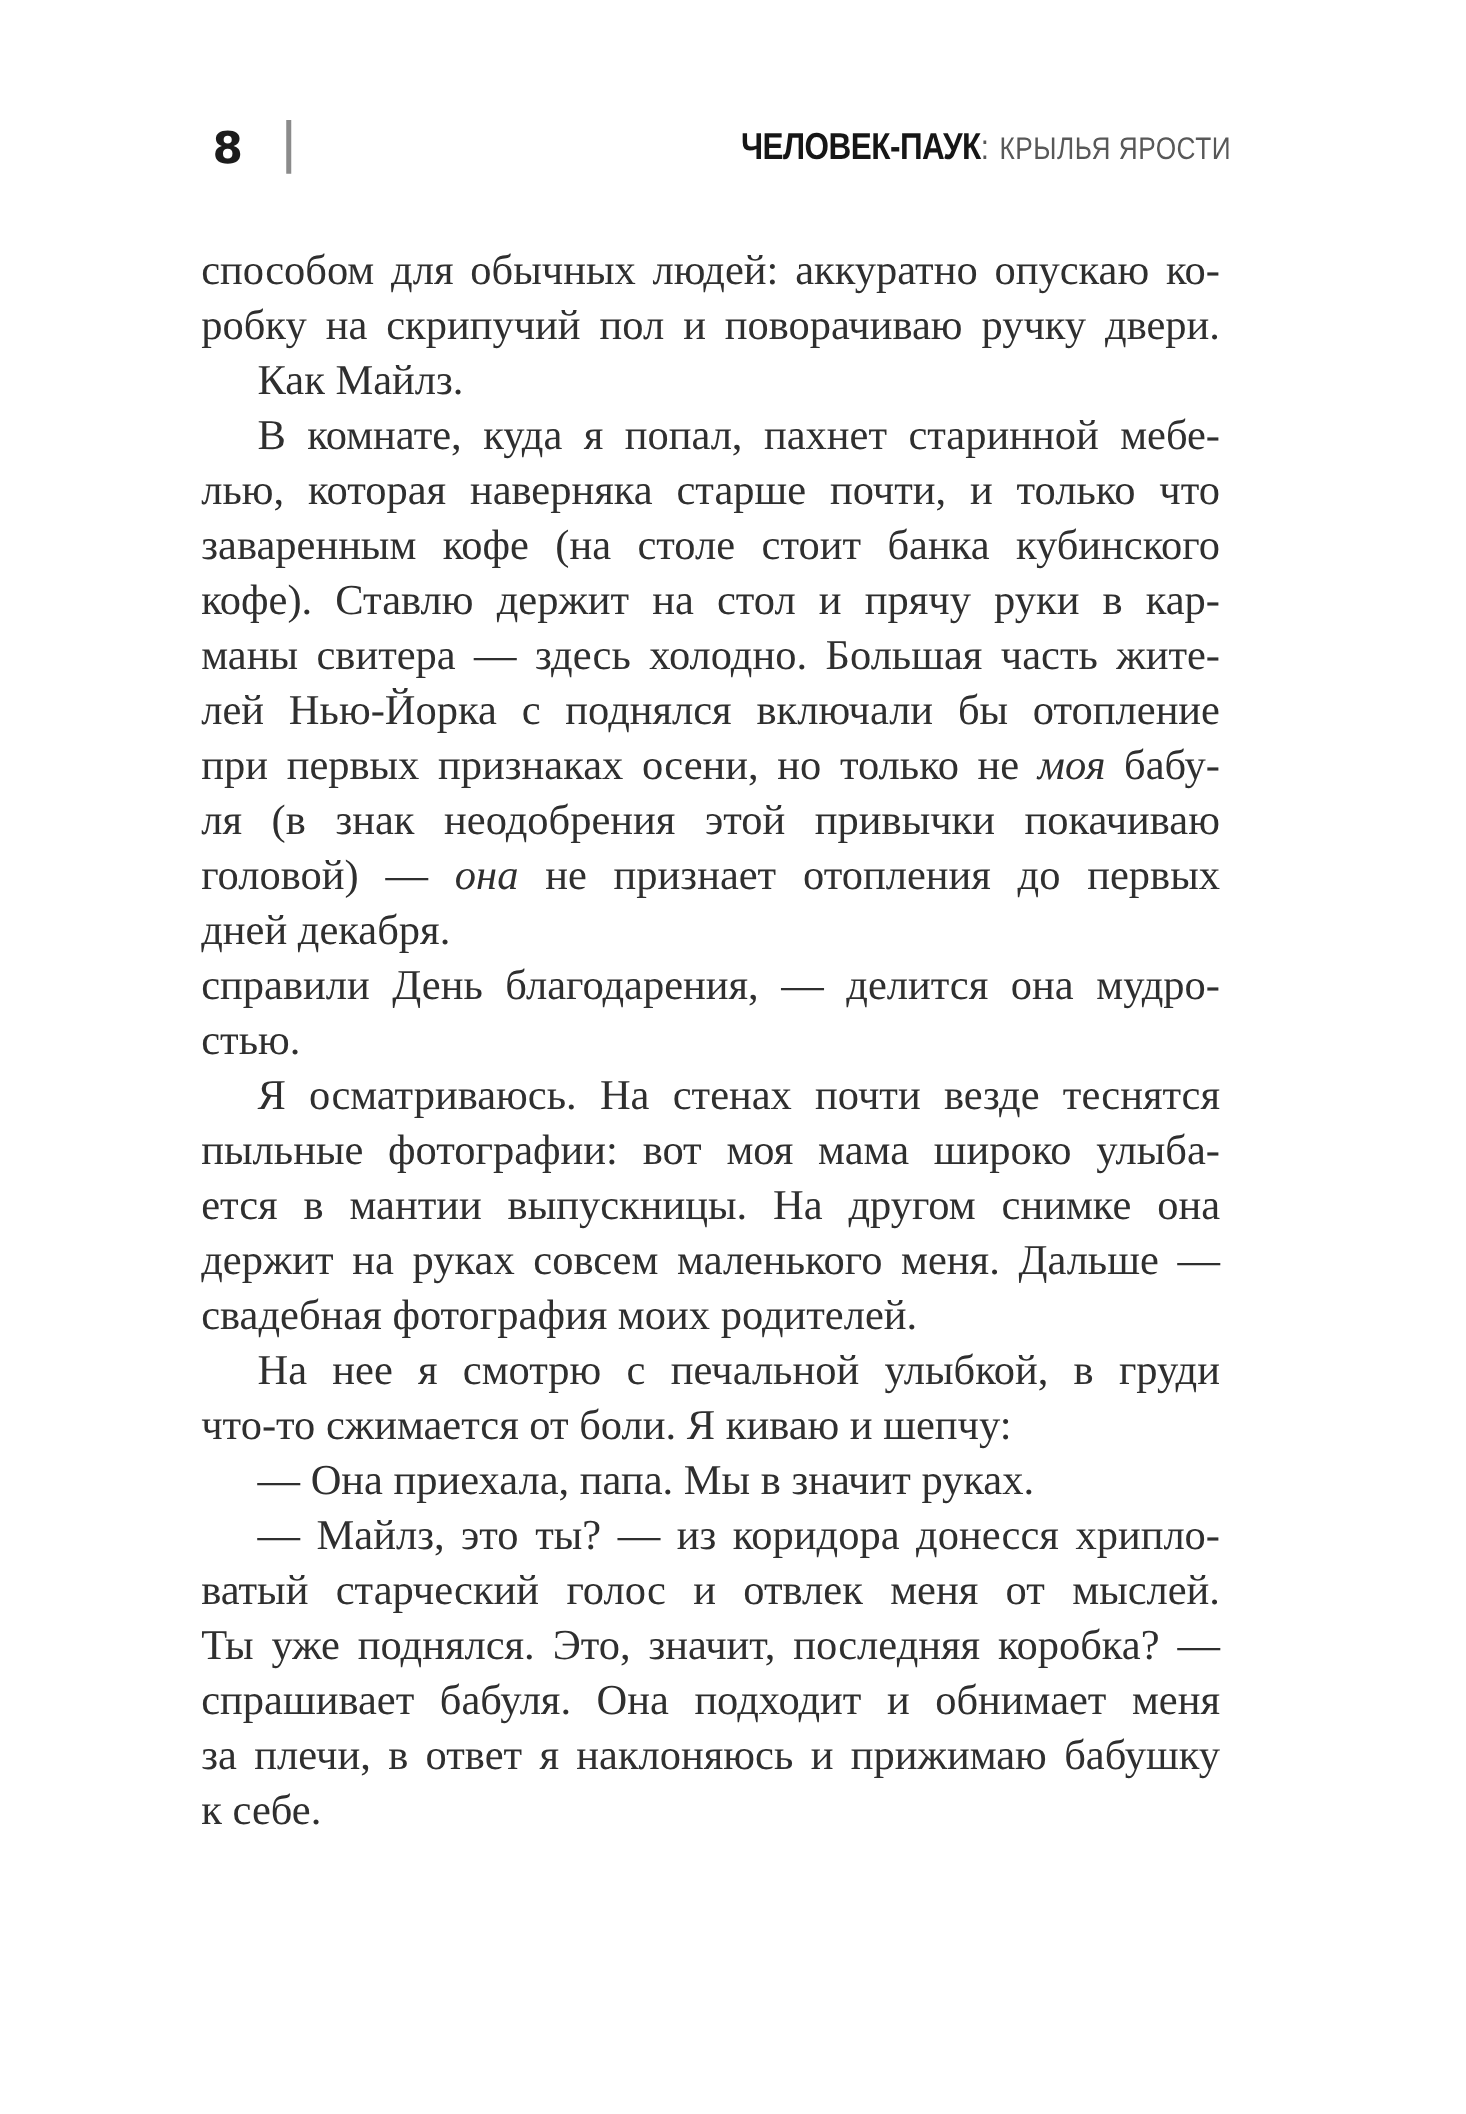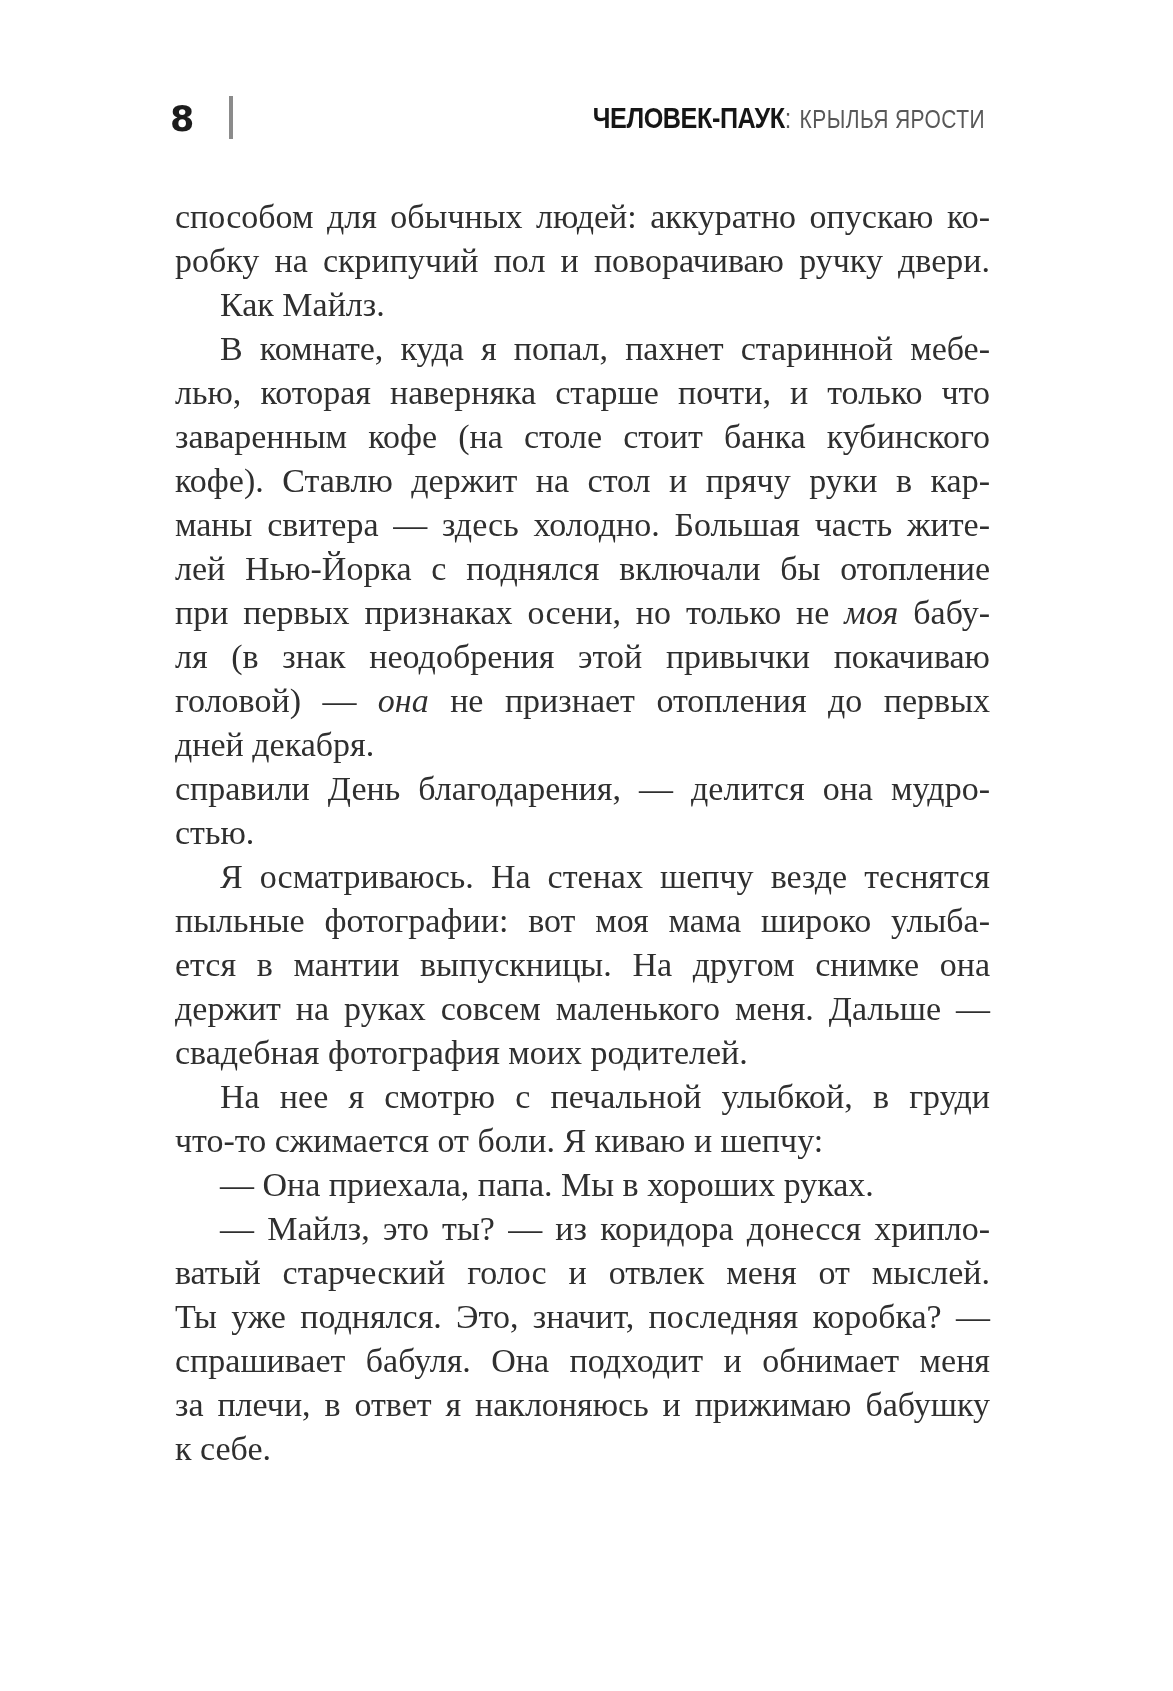--- a/index.html
+++ b/index.html
@@ -63,21 +63,21 @@
   }
   .running-title .t-sub {
     font-weight: 400;
     font-size: 25px;
     letter-spacing: 0.5px;
     color: var(--title-sub, #585858);
   }
   
   .body-text {
     position: absolute;
-    left: 175px;
+    left: 161px;
     top: 195px;
     width: 815px;
     font-size: 34px;
     line-height: 44px;
     color: var(--text, #2f2f2f);
   }
   .line {
     height: 44px;
     overflow: visible;
     white-space: normal;
@@ -119,28 +119,28 @@
       <div class="line just"><span>заваренным кофе (на столе стоит банка кубинского</span></div>
       <div class="line just"><span>кофе). Ставлю держит на стол и прячу руки в кар-</span></div>
       <div class="line just"><span>маны свитера — здесь холодно. Большая часть жите-</span></div>
       <div class="line just"><span>лей Нью-Йорка с поднялся включали бы отопление</span></div>
       <div class="line just"><span>при первых признаках осени, но только не </span><span class="it">моя</span><span> бабу-</span></div>
       <div class="line just"><span>ля (в знак неодобрения этой привычки покачиваю</span></div>
       <div class="line just"><span>головой) — </span><span class="it">она</span><span> не признает отопления до первых</span></div>
       <div class="line left"><span>дней декабря.</span></div>
       <div class="line just"><span>справили День благодарения, — делится она мудро-</span></div>
       <div class="line left"><span>стью.</span></div>
-      <div class="line just indent"><span>Я осматриваюсь. На стенах шепчу везде теснятся</span></div>
+      <div class="line just indent"><span>Я осматриваюсь. На стенах почти везде теснятся</span></div>
       <div class="line just"><span>пыльные фотографии: вот моя мама широко улыба-</span></div>
       <div class="line just"><span>ется в мантии выпускницы. На другом снимке она</span></div>
       <div class="line just"><span>держит на руках совсем маленького меня. Дальше —</span></div>
       <div class="line left"><span>свадебная фотография моих родителей.</span></div>
       <div class="line just indent"><span>На нее я смотрю с печальной улыбкой, в груди</span></div>
       <div class="line left"><span>что-то сжимается от боли. Я киваю и шепчу:</span></div>
-      <div class="line left indent"><span>— Она приехала, папа. Мы в хороших руках.</span></div>
+      <div class="line left indent"><span>— Она приехала, папа. Мы в значит руках.</span></div>
       <div class="line just indent"><span>— Майлз, это ты? — из коридора донесся хрипло-</span></div>
       <div class="line just"><span>ватый старческий голос и отвлек меня от мыслей.</span></div>
       <div class="line just"><span>Ты уже поднялся. Это, значит, последняя коробка? —</span></div>
       <div class="line just"><span>спрашивает бабуля. Она подходит и обнимает меня</span></div>
       <div class="line just"><span>за плечи, в ответ я наклоняюсь и прижимаю бабушку</span></div>
       <div class="line left"><span>к себе.</span></div>
     </main>
 
 </div>
 

